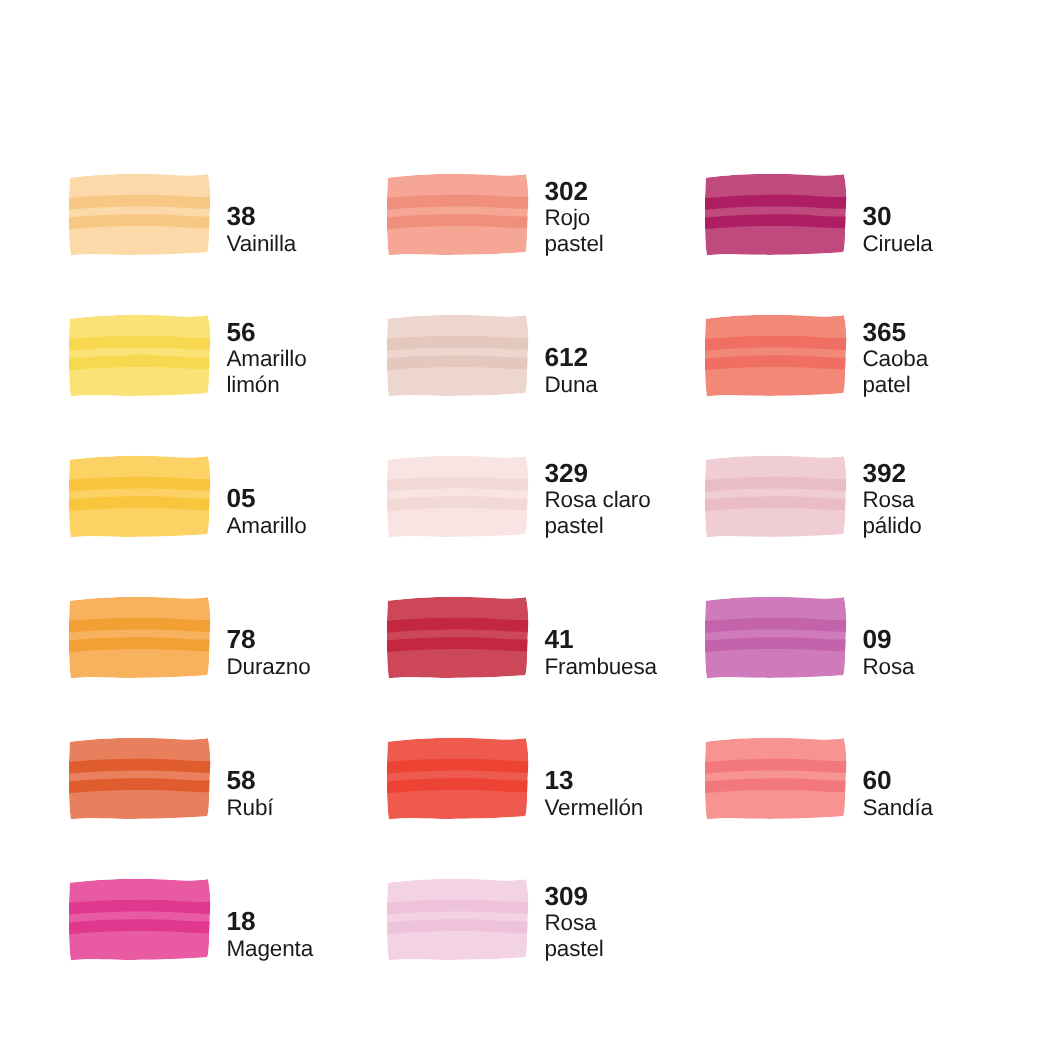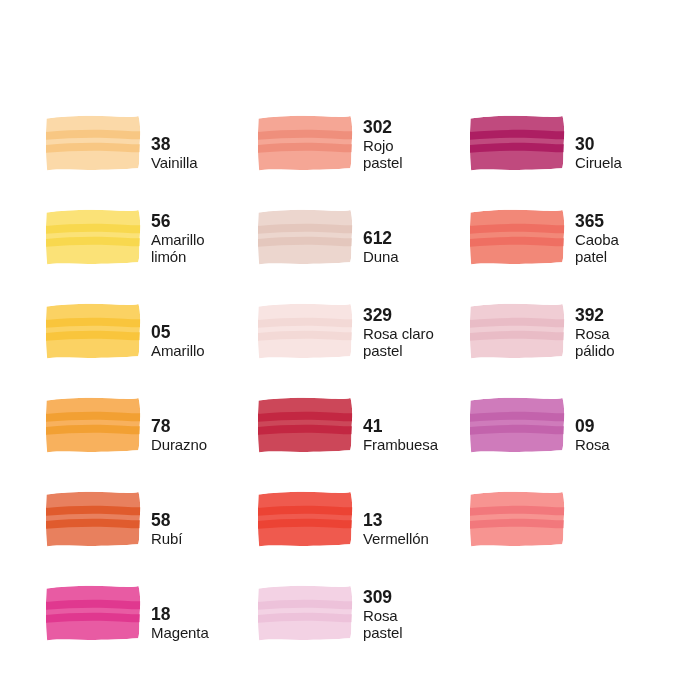--- a/index.html
+++ b/index.html
@@ -375,20 +375,24 @@
                 <path d="M1.5,4.5 C18,2.2 44,1.0 66,2.3 C78,3.0 88,3.4 93.5,2.0 C95.8,10 95.2,22 94.6,33 C94.1,42 94.8,49 93.2,54.2 C74,55.6 46,56.4 24,55.6 C14,55.2 6,55.6 2.2,56.4 C0.6,45 1.1,30 1.0,18 Z"></path>
               </clipPath>
             </defs>
             <g clip-path="url(#clip15)">
               <path d="M1.5,4.5 C18,2.2 44,1.0 66,2.3 C78,3.0 88,3.4 93.5,2.0 C95.8,10 95.2,22 94.6,33 C94.1,42 94.8,49 93.2,54.2 C74,55.6 46,56.4 24,55.6 C14,55.2 6,55.6 2.2,56.4 C0.6,45 1.1,30 1.0,18 Z" fill="#f79491"></path>
               <path d="M-4,18.5 C20,15.8 52,15.2 74,16.6 C86,17.4 94,17.8 100,16.6 L100,24.4 C94,25.6 86,25.2 74,24.4 C52,23.0 20,23.6 -4,26.3 Z" fill="#f2787c"></path>
               <path d="M-4,31.5 C20,28.8 52,28.2 74,29.6 C86,30.4 94,30.8 100,29.6 L100,37.4 C94,38.6 86,38.2 74,37.4 C52,36.0 20,36.6 -4,39.3 Z" fill="#f2787c"></path>
             </g>
           </svg>
         </div>
+        <div class="label">
+          <span class="code">60</span>
+          <span class="name">Sandía</span>
+        </div>
       </div>
       <div class="cell">
         <div class="swatch">
           <svg viewBox="0 0 96 58" preserveAspectRatio="none">
             <defs>
               <clipPath id="clip16">
                 <path d="M1.5,4.5 C18,2.2 44,1.0 66,2.3 C78,3.0 88,3.4 93.5,2.0 C95.8,10 95.2,22 94.6,33 C94.1,42 94.8,49 93.2,54.2 C74,55.6 46,56.4 24,55.6 C14,55.2 6,55.6 2.2,56.4 C0.6,45 1.1,30 1.0,18 Z"></path>
               </clipPath>
             </defs>
             <g clip-path="url(#clip16)">

